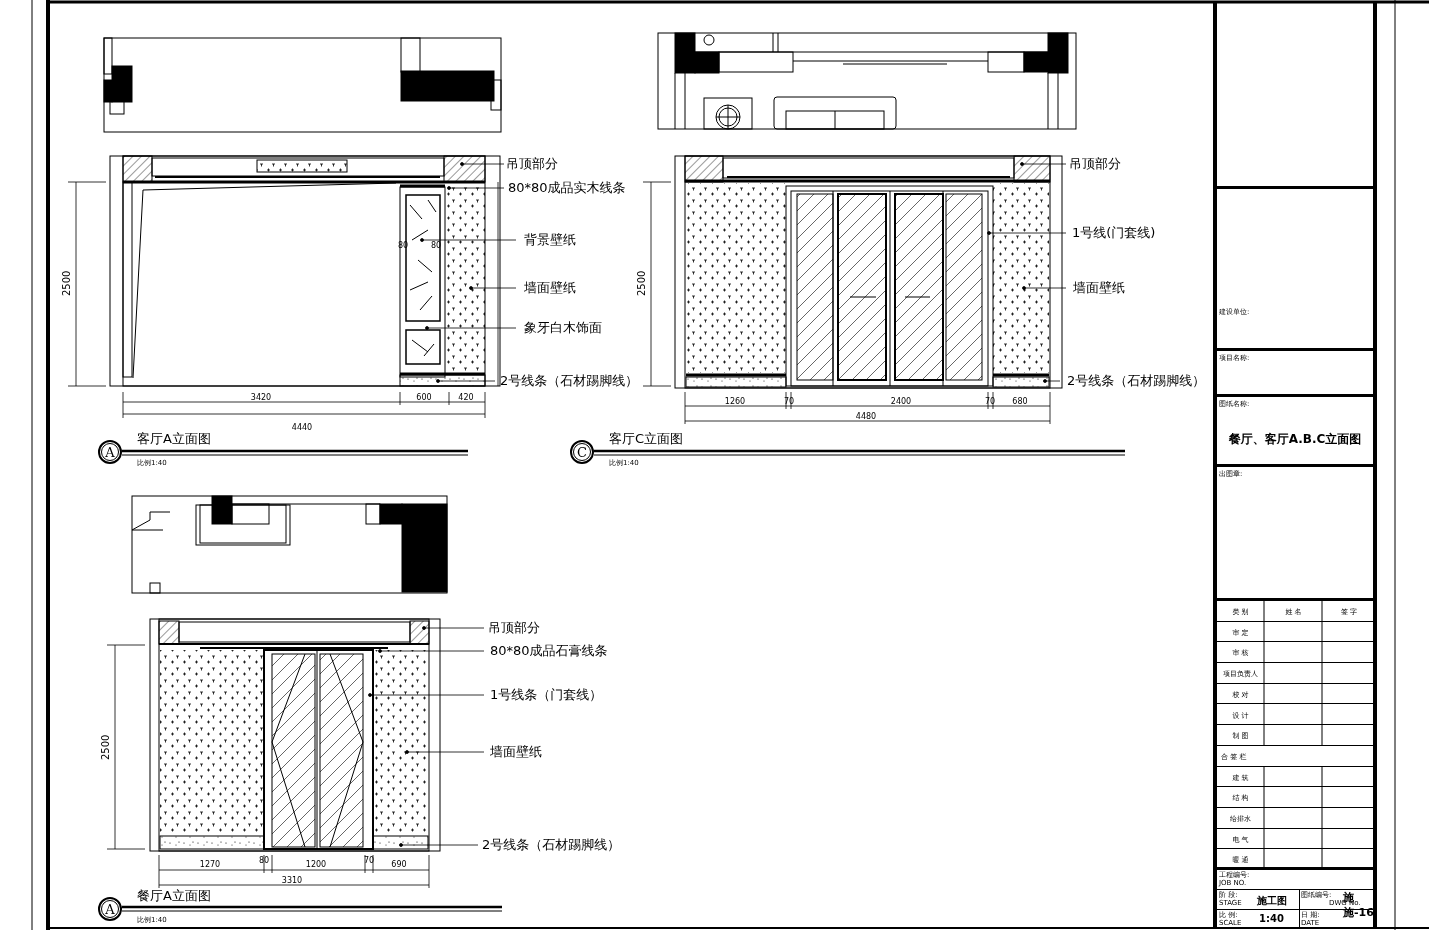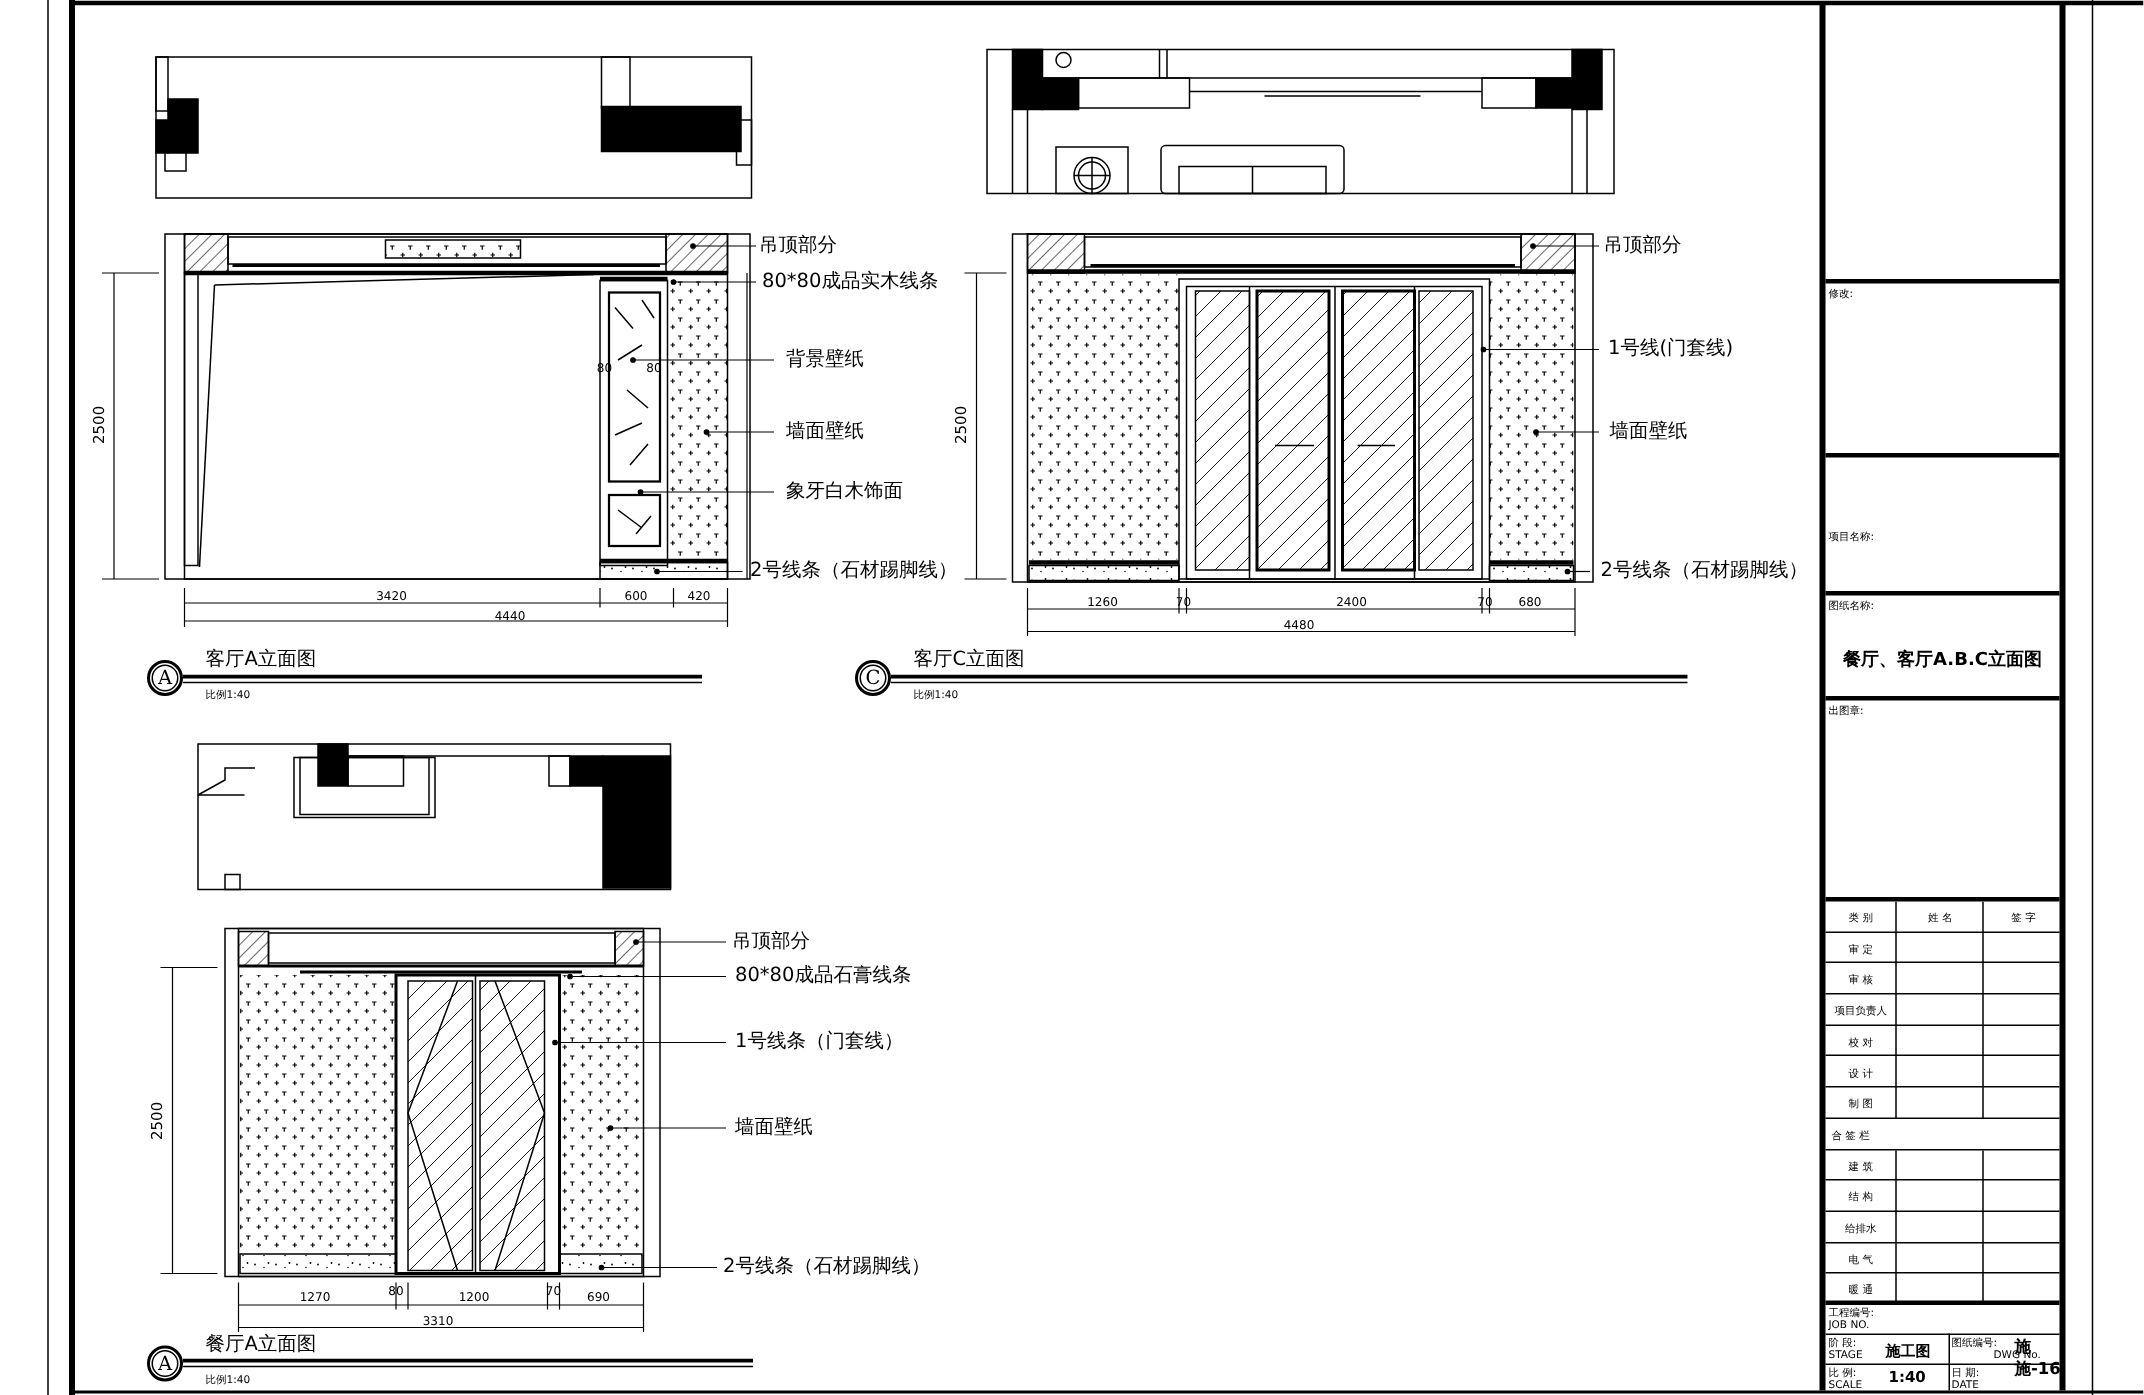--- a/index.html
+++ b/index.html
@@ -259,21 +259,21 @@
     <line x1="594" y1="455" x2="1125" y2="455" stroke-width="1"></line>
     <line x1="122" y1="907" x2="502" y2="907" stroke-width="2.5"></line>
     <line x1="122" y1="911" x2="502" y2="911" stroke-width="1"></line>
   </g>
 </svg>
 
 <div class="vdim" style="left:61px;top:296px;">2500</div>
 <div class="dim" style="left:261px;top:393px;">3420</div>
 <div class="dim" style="left:424px;top:393px;">600</div>
 <div class="dim" style="left:466px;top:393px;">420</div>
-<div class="dim" style="left:302px;top:406px;margin-left:38px;">4440</div>
+<div class="dim" style="left:302px;top:423px;">4440</div>
 <div class="dim" style="left:403px;top:241px;">80</div>
 <div class="dim" style="left:436px;top:241px;">80</div>
 
 <div class="label" style="left:506px;top:157px;">吊顶部分</div>
 <div class="label" style="left:508px;top:181px;">80*80成品实木线条</div>
 <div class="label" style="left:524px;top:233px;">背景壁纸</div>
 <div class="label" style="left:524px;top:281px;">墙面壁纸</div>
 <div class="label" style="left:524px;top:321px;">象牙白木饰面</div>
 <div class="label" style="left:500px;top:374px;">2号线条（石材踢脚线）</div>
 
@@ -311,22 +311,22 @@
 <div class="label" style="left:490px;top:688px;">1号线条（门套线）</div>
 <div class="label" style="left:490px;top:745px;">墙面壁纸</div>
 <div class="label" style="left:482px;top:838px;">2号线条（石材踢脚线）</div>
 
 <div class="bubble" style="left:98px;top:897px;">A</div>
 <div class="title" style="left:137px;top:887px;">餐厅A立面图</div>
 <div class="scale" style="left:137px;top:915px;">比例1:40</div>
 
 <div class="tb">
   <div class="tb-cell" style="top:0;height:186px;"></div>
-  <div class="tb-cell" style="top:186px;height:116px;">
-    <span class="tb-lbl">修改:</span>
+  <div class="tb-cell" style="top:302px;height:46px;">
+    <span class="tb-lbl">建设单位:</span>
   </div>
   <div class="tb-cell" style="top:348px;height:46px;">
     <span class="tb-lbl">项目名称:</span>
   </div>
   <div class="tb-cell" style="top:394px;height:70px;">
     <span class="tb-lbl">图纸名称:</span>
     <span class="tb-big" style="top:34px;">餐厅、客厅A.B.C立面图</span>
   </div>
   <div class="tb-cell" style="top:464px;height:134px;">
     <span class="tb-lbl">出图章:</span>

